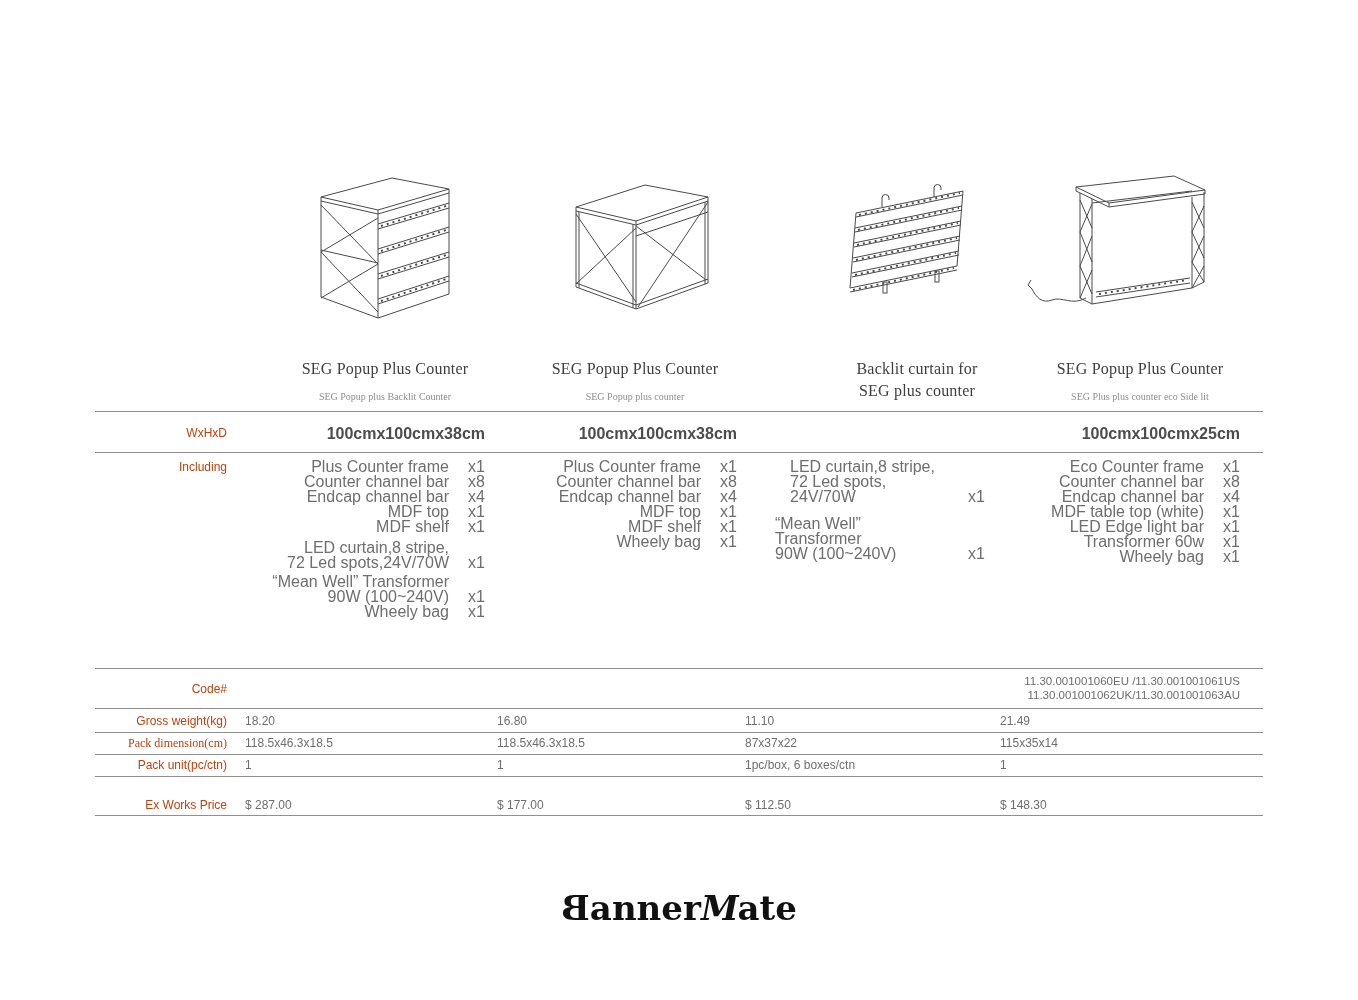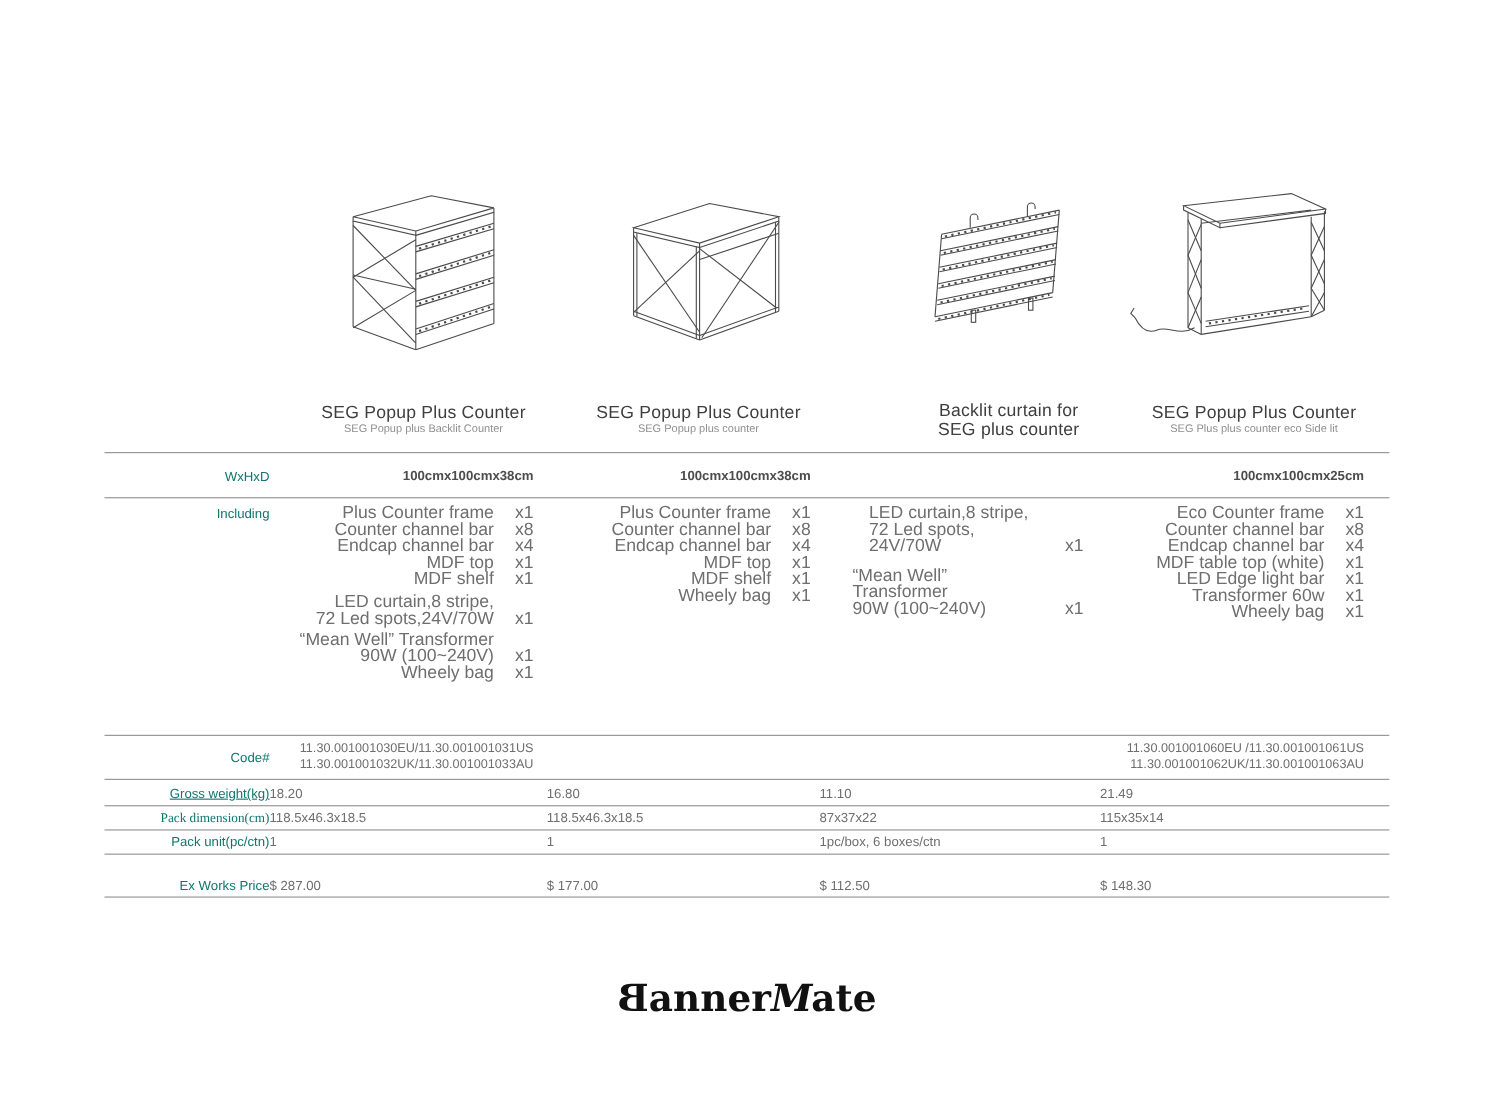--- a/index.html
+++ b/index.html
@@ -1,35 +1,35 @@
 <!DOCTYPE html>
 <html><head>
 <meta charset="utf-8">
 <style>
   html,body{margin:0;padding:0;background:#fff;}
   .sheet{position:relative;width:1358px;height:1000px;background:#ffffff;overflow:hidden;
          font-family:"Liberation Sans",sans-serif;color:#6e6e6e;}
   .abs{position:absolute;}
   .hr{position:absolute;left:95px;width:1168px;height:1px;background:#909090;}
-  .rlabel{position:absolute;left:95px;width:150px;text-align:right;font-size:12px;color:#0f766e;}
+  .rlabel{position:absolute;left:77px;width:150px;text-align:right;font-size:12px;color:#c2410c;}
   .titlebox{position:absolute;top:360px;height:44px;width:260px;display:flex;flex-direction:column;
-            justify-content:center;text-align:center;}
+            justify-content:space-between;text-align:center;font-family:Liberation Serif, serif;}
   .title{font-size:16px;line-height:17px;color:#3e3e3e;letter-spacing:.2px;}
   .subtitle{font-size:10px;line-height:14px;color:#8f8f8f;}
-  .size{position:absolute;top:425px;width:240px;text-align:right;font-size:12px;font-weight:bold;color:#4c4c4c;}
+  .size{position:absolute;top:425px;width:240px;text-align:right;font-size:16px;font-weight:bold;color:#4c4c4c;}
   .inc{position:absolute;top:459px;width:240px;font-size:16px;line-height:15px;}
   .inc-item{display:flex;align-items:flex-end;}
   .inc-name{flex:1;text-align:right;}
   .inc-left .inc-name{text-align:left;padding-left:45px;}
   .inc-qty{width:36px;text-align:right;}
   .code{position:absolute;top:668px;height:40px;width:240px;display:flex;flex-direction:column;
         justify-content:center;text-align:right;font-size:11.5px;line-height:14px;}
   .num{position:absolute;width:240px;text-align:left;font-size:12px;}
   .gw{top:714px;} .pd{top:736px;} .pu{top:758px;} .pr{top:798px;}
-  .lgw{top:714px;text-decoration:underline;} .lpd{top:736px;font-family:Liberation Serif, serif;} .lpu{top:758px;} .lpr{top:798px;}
+  .lgw{top:714px;} .lpd{top:736px;font-family:Liberation Serif, serif;} .lpu{top:758px;} .lpr{top:798px;}
   .gap6{margin-top:6px;} .gap4{margin-top:4px;} .gap12{margin-top:12px;}
   .c1{left:245px;} .c2{left:497px;} .c3{left:745px;} .c4{left:1000px;}
   .t1{left:255px;} .t2{left:505px;} .t3{left:787px;} .t4{left:1010px;}
   .logo{position:absolute;top:888px;left:0;width:100%;text-align:center;
         font-family:"DejaVu Serif",serif;font-weight:bold;font-size:34px;line-height:40px;color:#111;}
   .logo .flip{display:inline-block;transform:scaleX(-1);}
   .logo .m{font-style:italic;letter-spacing:-1px;}
   svg{display:block;}
   svg line,svg polyline,svg polygon,svg path,svg rect{stroke:#4a4a4a;fill:none;stroke-width:1;}
   svg .dots{stroke-dasharray:2,4;stroke-width:2;}
@@ -222,24 +222,20 @@
         </div>
         <div class="inc-qty">x1</div>
       </div>
     <div class="inc-item">
         <div class="inc-name">
           <div>Wheely bag</div>
         </div>
         <div class="inc-qty">x1</div>
       </div>
   </div>
-  <div class="code c1">
-    <div>11.30.001001030EU/11.30.001001031US</div>
-    <div>11.30.001001032UK/11.30.001001033AU</div>
-  </div>
   <div class="num gw c1">18.20</div>
   <div class="num pd c1">118.5x46.3x18.5</div>
   <div class="num pu c1">1</div>
   <div class="num pr c1">$ 287.00</div>
 
   <div class="titlebox t2">
     <div class="title">SEG Popup Plus Counter</div>
     <div class="title"></div>
     <div class="subtitle">SEG Popup plus counter</div>
   </div>

